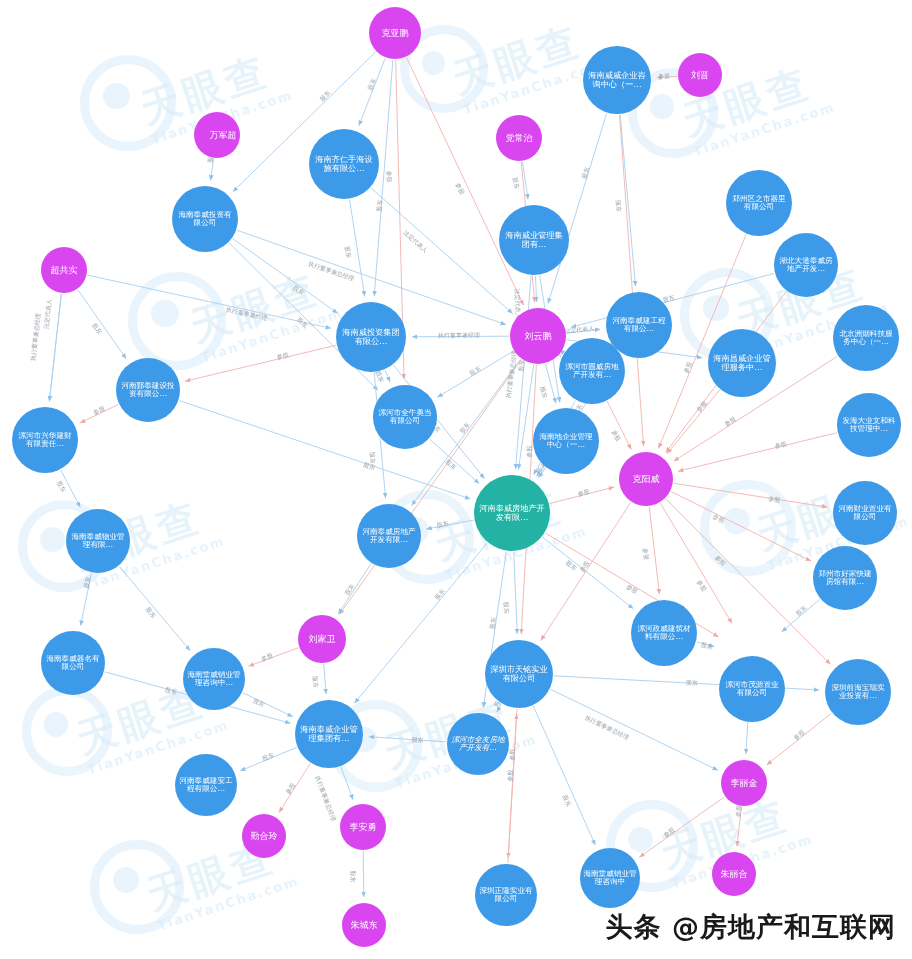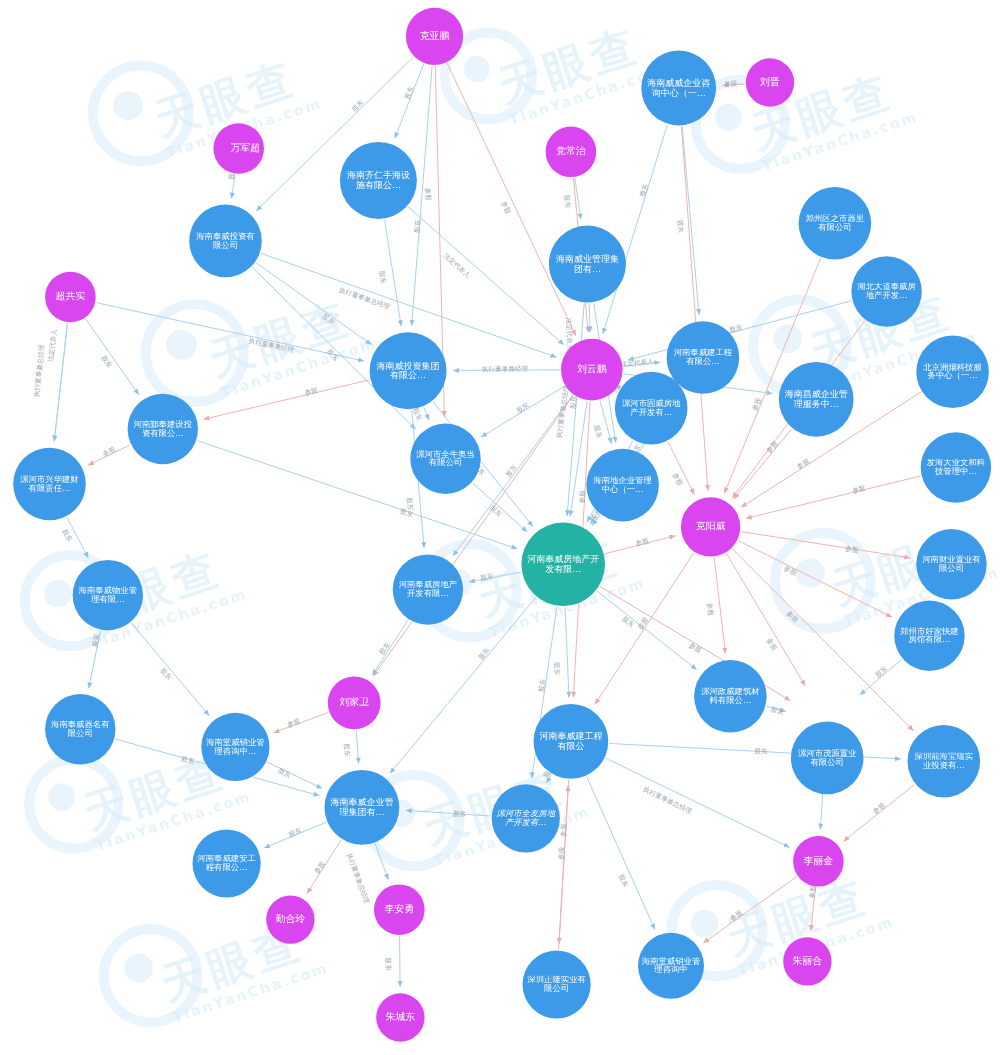--- a/index.html
+++ b/index.html
@@ -378,21 +378,21 @@
       <div class="node company" style="left: 41px; top: 631px; width: 64px; height: 64px; font-size: 7.6px;">
         <span style="max-width: 58.24px;">海南奉威器名有限公司</span>
       </div>
       <div class="node person" style="left: 298px; top: 615px; width: 48px; height: 48px; font-size: 9px;">
         <span style="max-width: 43.68px;">刘家卫</span>
       </div>
       <div class="node company" style="left: 719px; top: 656px; width: 66px; height: 66px; font-size: 7.6px;">
         <span style="max-width: 60.06px;">漯河市茂源置业有限公司</span>
       </div>
       <div class="node company" style="left: 485px; top: 640px; width: 68px; height: 68px; font-size: 8.2px;">
-        <span style="max-width: 61.88px;">河南奉威建工程有限公</span>
+        <span style="max-width: 61.88px;">深圳市天铭实业有限公司</span>
       </div>
       <div class="node company" style="left: 183px; top: 648px; width: 62px; height: 62px; font-size: 7.6px;">
         <span style="max-width: 56.42px;">海南堂威销业管理咨询中…</span>
       </div>
       <div class="node company" style="left: 295px; top: 700px; width: 68px; height: 68px; font-size: 8.2px;">
         <span style="max-width: 61.88px;">海南奉威企业管理集团有…</span>
       </div>
       <div class="node company" style="left: 825px; top: 659px; width: 66px; height: 66px; font-size: 7.6px;">
         <span style="max-width: 60.06px;">深圳前海宝瑞实业投资有…</span>
       </div>
@@ -418,13 +418,14 @@
         <span style="max-width: 54.6px;">海南堂威销业管理咨询中</span>
       </div>
       <div class="node person" style="left: 342px; top: 903px; width: 44px; height: 44px; font-size: 9px;">
         <span style="max-width: 40.04px;">朱城东</span>
       </div>
       <div class="node person" style="left: 712px; top: 852px; width: 44px; height: 44px; font-size: 9px;">
         <span style="max-width: 40.04px;">朱丽合</span>
       </div>
     </div>
 
+  <div id="footer">头条 @房地产和互联网</div>
 </div>
 
 </body></html>

